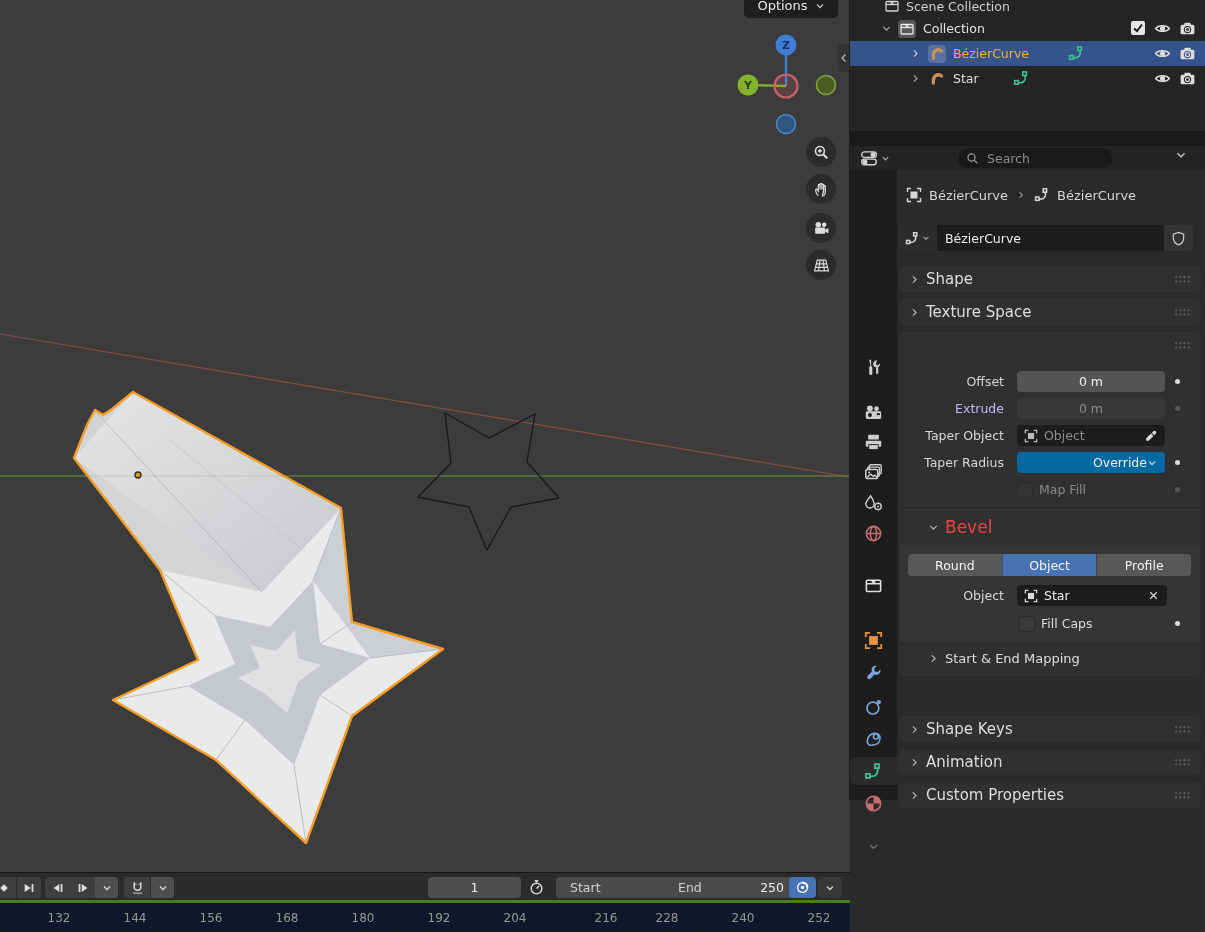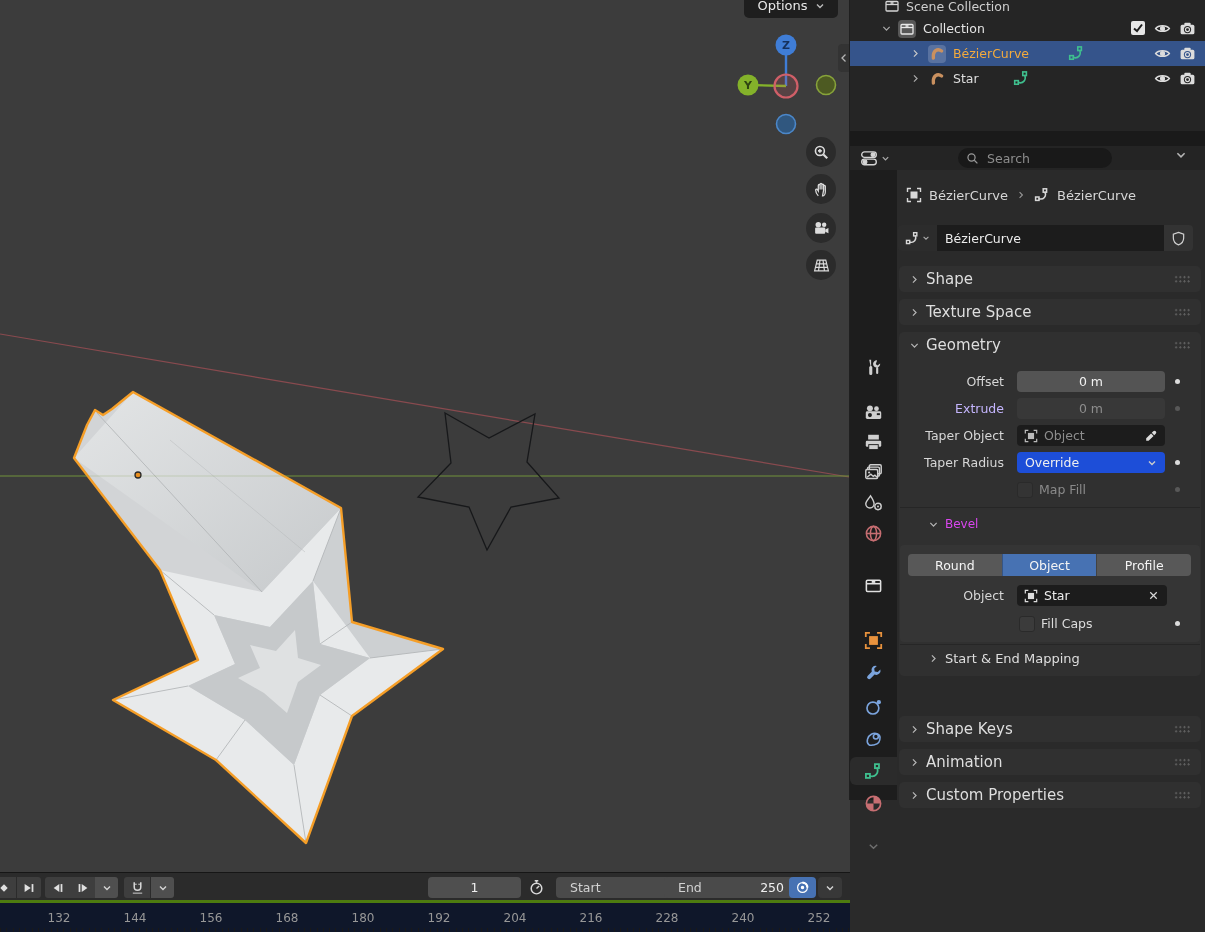--- a/index.html
+++ b/index.html
@@ -47,21 +47,21 @@
   .panel{position:absolute;left:49px;width:302px;background:#303030;border-radius:5px}
   .phdr{display:flex;align-items:center;height:26px;gap:6px;padding-left:10px;font-size:15px;color:#dedede}
   .dots{position:absolute;right:10px;top:9px;width:17px;height:8px;
         background:radial-gradient(circle,#5f5f5f 1px,transparent 1.2px);background-size:4.2px 4.2px}
   .lbl{position:absolute;left:49px;width:105px;text-align:right;line-height:21px;color:#d6d6d6}
   .lbl.dis{color:#c4b5fd}
   .fld{position:absolute;left:167px;width:148px;height:21px;border-radius:4px;display:flex;align-items:center;font-size:12.5px}
   .slider{background:#545454;justify-content:center;color:#f2f2f2}
   .slider.dis{background:#383838;color:#8d8d8d}
   .objf{background:#1c1c1c;padding:0 7px;gap:6px;width:134px;color:#8d8d8d}
-  .drop{background:#1d4ed8;padding:0 8px;color:#efefef;justify-content:space-between}
+  .drop{background:#0369a1;padding:0 8px;color:#efefef;justify-content:flex-end}
   .kdot{position:absolute;left:325px;width:5px;height:5px;border-radius:50%;background:#dcdcdc}
   .kdot.dim{background:#585858}
   .cbox{position:absolute;width:14px;height:14px;background:#3b3b3b;border:1px solid #2a2a2a;border-radius:3px}
   .seg{position:absolute;left:58px;top:554px;width:283px;height:22px;display:flex;border-radius:4px;overflow:hidden;background:#585858}
   .seg div{flex:1;display:flex;align-items:center;justify-content:center;color:#f4f4f4;border-left:1px solid rgba(0,0,0,.25)}
   .seg div:first-child{border-left:none}
   .hr{position:absolute;left:50px;width:300px;height:1px;background:#262626}
 </style>
 </head>
 <body>
@@ -254,21 +254,21 @@
       </div>
     </div>
     <div class="tl-ruler">
       <span class="fnum" style="left:41px">132</span>
       <span class="fnum" style="left:117px">144</span>
       <span class="fnum" style="left:193px">156</span>
       <span class="fnum" style="left:269px">168</span>
       <span class="fnum" style="left:345px">180</span>
       <span class="fnum" style="left:421px">192</span>
       <span class="fnum" style="left:497px">204</span>
-      <span class="fnum" style="left:573px">216</span>
+      <span class="fnum" style="left:588px">216</span>
       <span class="fnum" style="left:649px">228</span>
       <span class="fnum" style="left:725px">240</span>
       <span class="fnum" style="left:801px">252</span>
     </div>
   </div>
 
   <div id="right">
 
     <div id="outliner">
       <div class="orow" style="top:-6px;height:24px">
@@ -616,26 +616,20 @@
       <div class="phdr">
           <svg width="11" height="11" viewBox="0 0 14 14">
             <path d="M5,3 L9,7 L5,11" stroke="#b8b8b8" stroke-width="1.5" fill="none"></path>
           </svg>
       <span>Texture Space</span>
         </div>
       <span class="dots"></span>
     </div>
 
     <div class="panel" style="top:332px;height:344px">
-      <div class="phdr">
-          <svg width="11" height="11" viewBox="0 0 14 14">
-            <path d="M3,5 L7,9 L11,5" stroke="#b8b8b8" stroke-width="1.5" fill="none"></path>
-          </svg>
-      <span>Geometry</span>
-        </div>
       <span class="dots"></span>
     </div>
 
     <span class="lbl" style="top:371px">Offset</span>
     <div class="fld slider" style="top:371px">
         <span>0 m</span>
       </div>
     <span class="kdot" style="top:379px"></span>
 
     <span class="lbl dis" style="top:398px">Extrude</span>
@@ -668,21 +662,21 @@
     </div>
     <span class="kdot" style="top:460px"></span>
 
     <span class="cbox" style="left:167px;top:482px;background:#343434"></span>
     <span class="abs" style="left:189px;top:482px;color:#8a8a8a">Map Fill</span>
     <span class="kdot dim" style="top:487px"></span>
 
     <div class="hr" style="top:507px"></div>
 
     <div class="abs" style="left:50px;top:545px;width:300px;height:97px;background:#353535;border-radius:4px"></div>
-    <div class="abs" style="left:78px;top:517px;display:flex;align-items:center;gap:6px;font-size:12px;color:#d946ef">
+    <div class="abs" style="left:78px;top:517px;display:flex;align-items:center;gap:6px;font-size:17px;color:#ef4444">
       <svg width="11" height="11" viewBox="0 0 14 14">
           <path d="M3,5 L7,9 L11,5" stroke="#b8b8b8" stroke-width="1.5" fill="none"></path>
         </svg>
       <span>Bevel</span>
     </div>
     <div class="seg">
       <div>
           <span>Round</span>
         </div>
       <div style="background:#4772b3">

